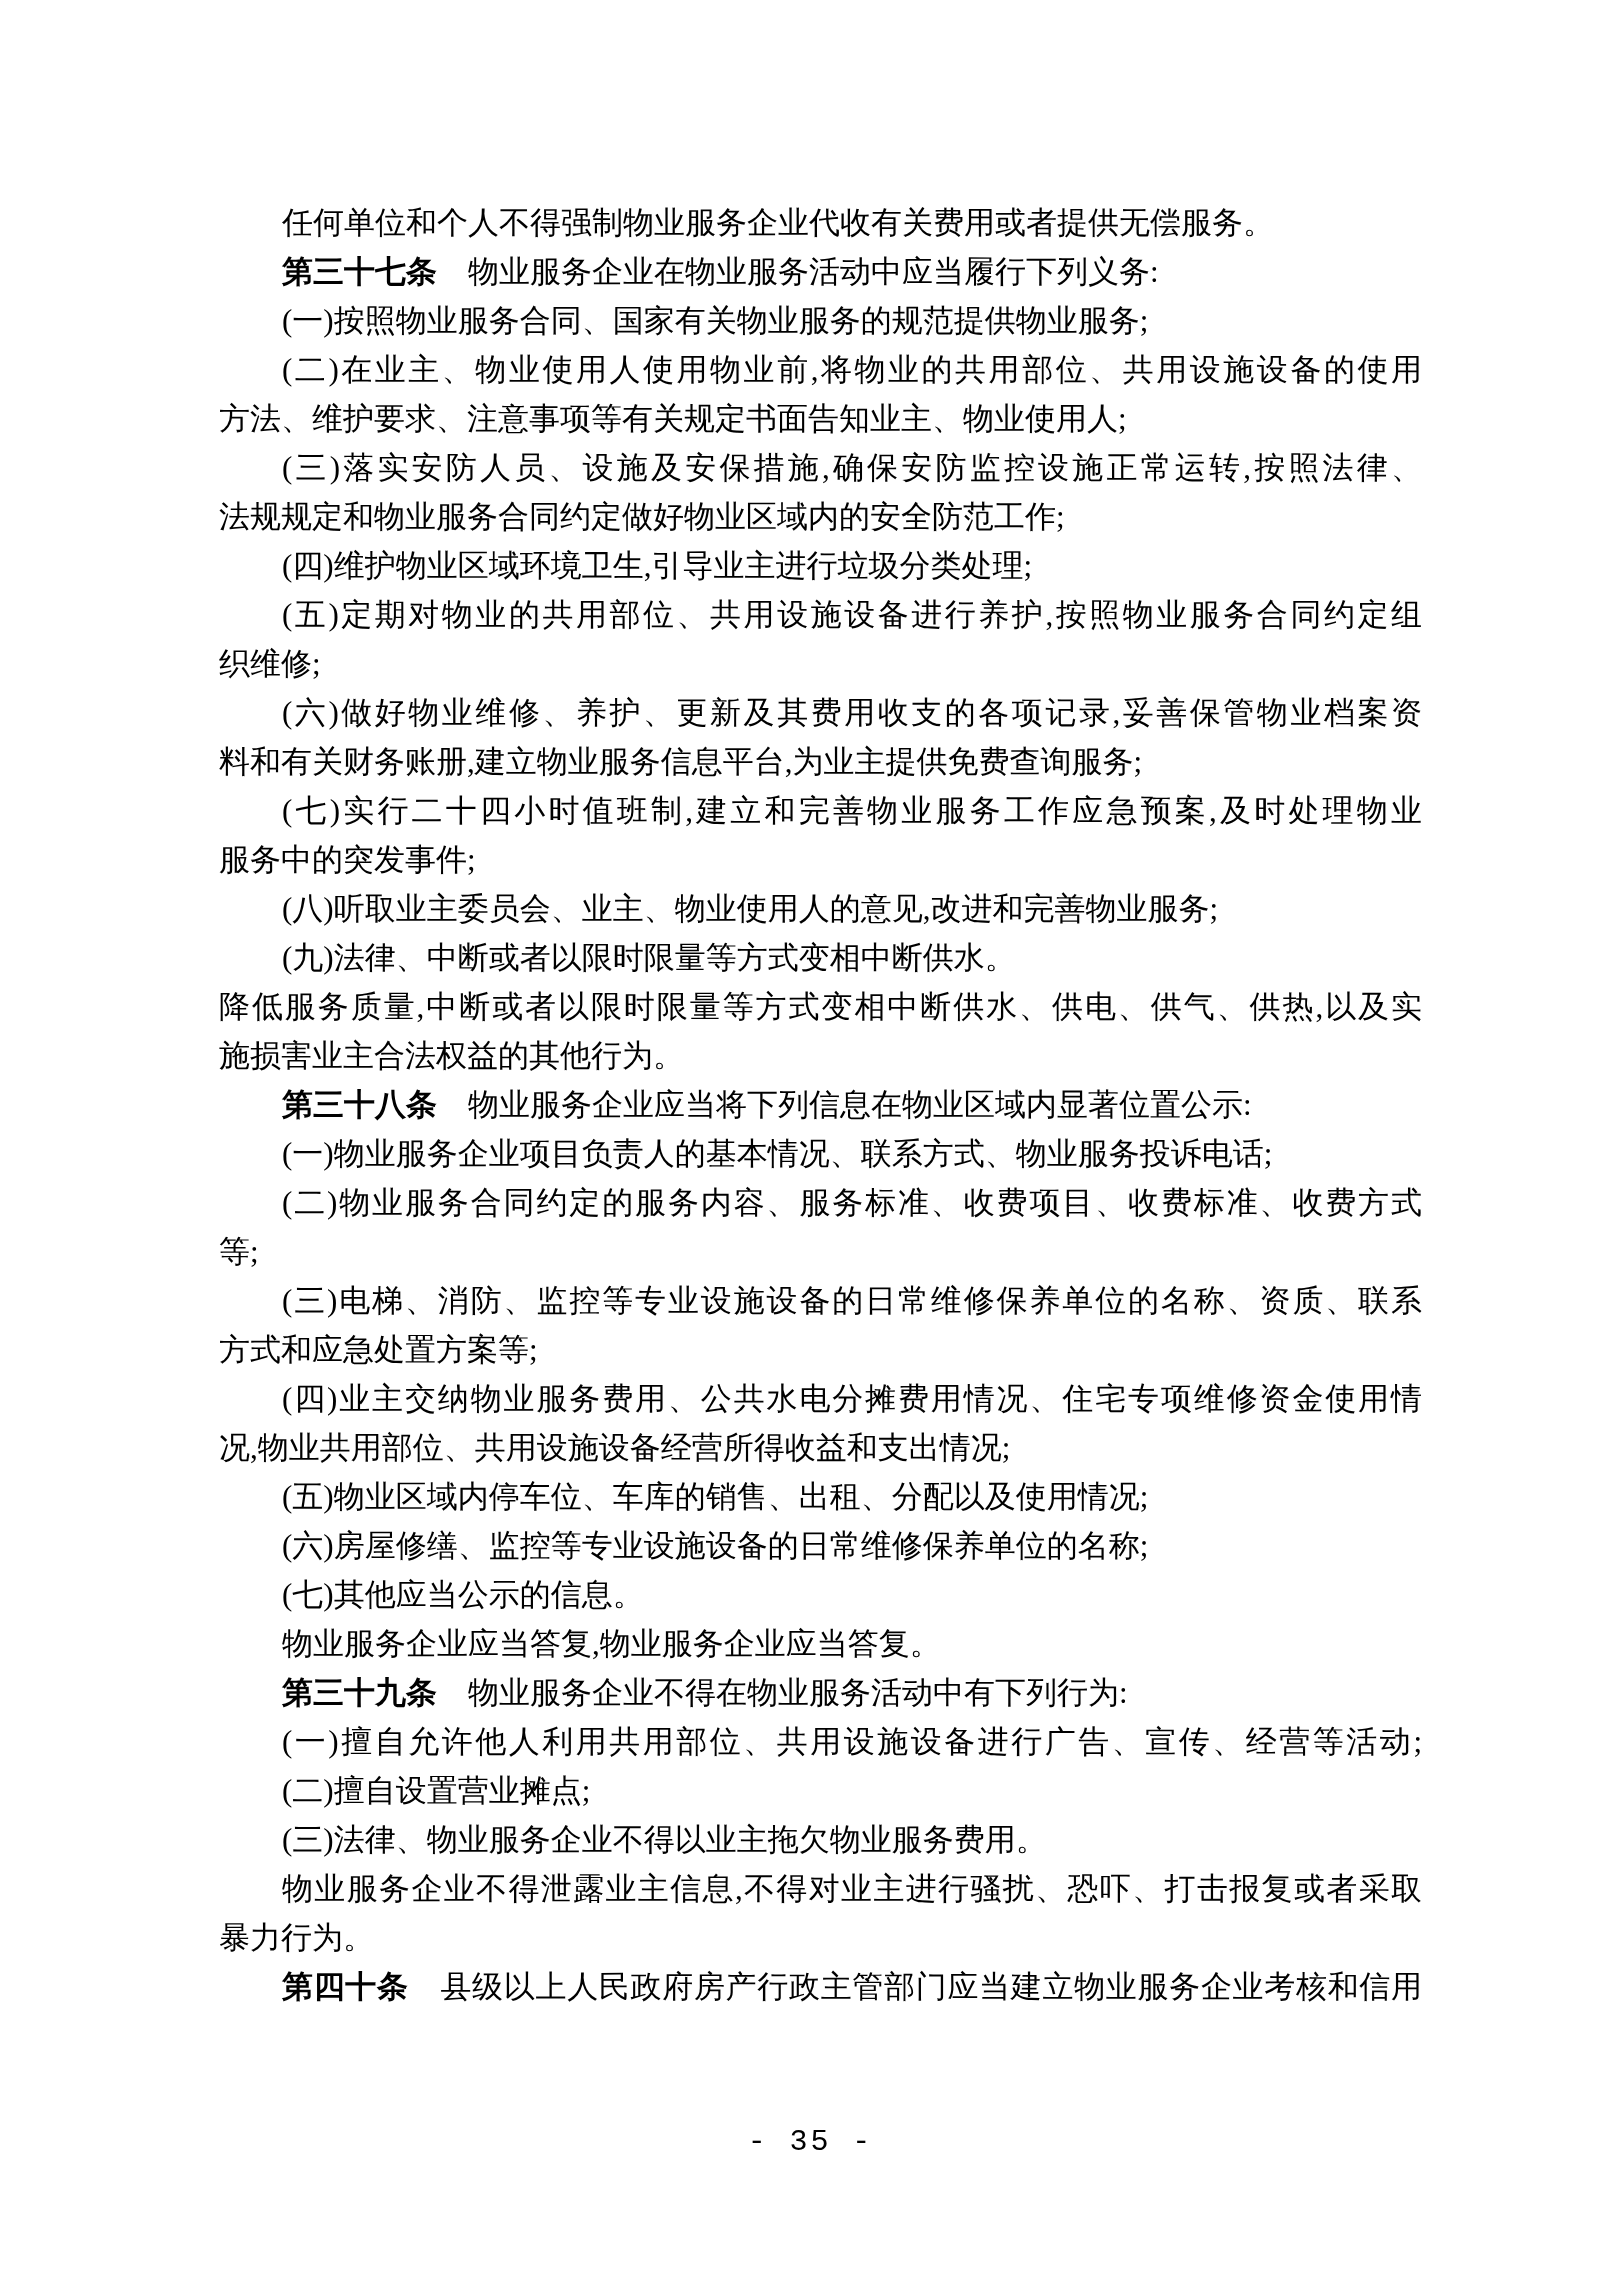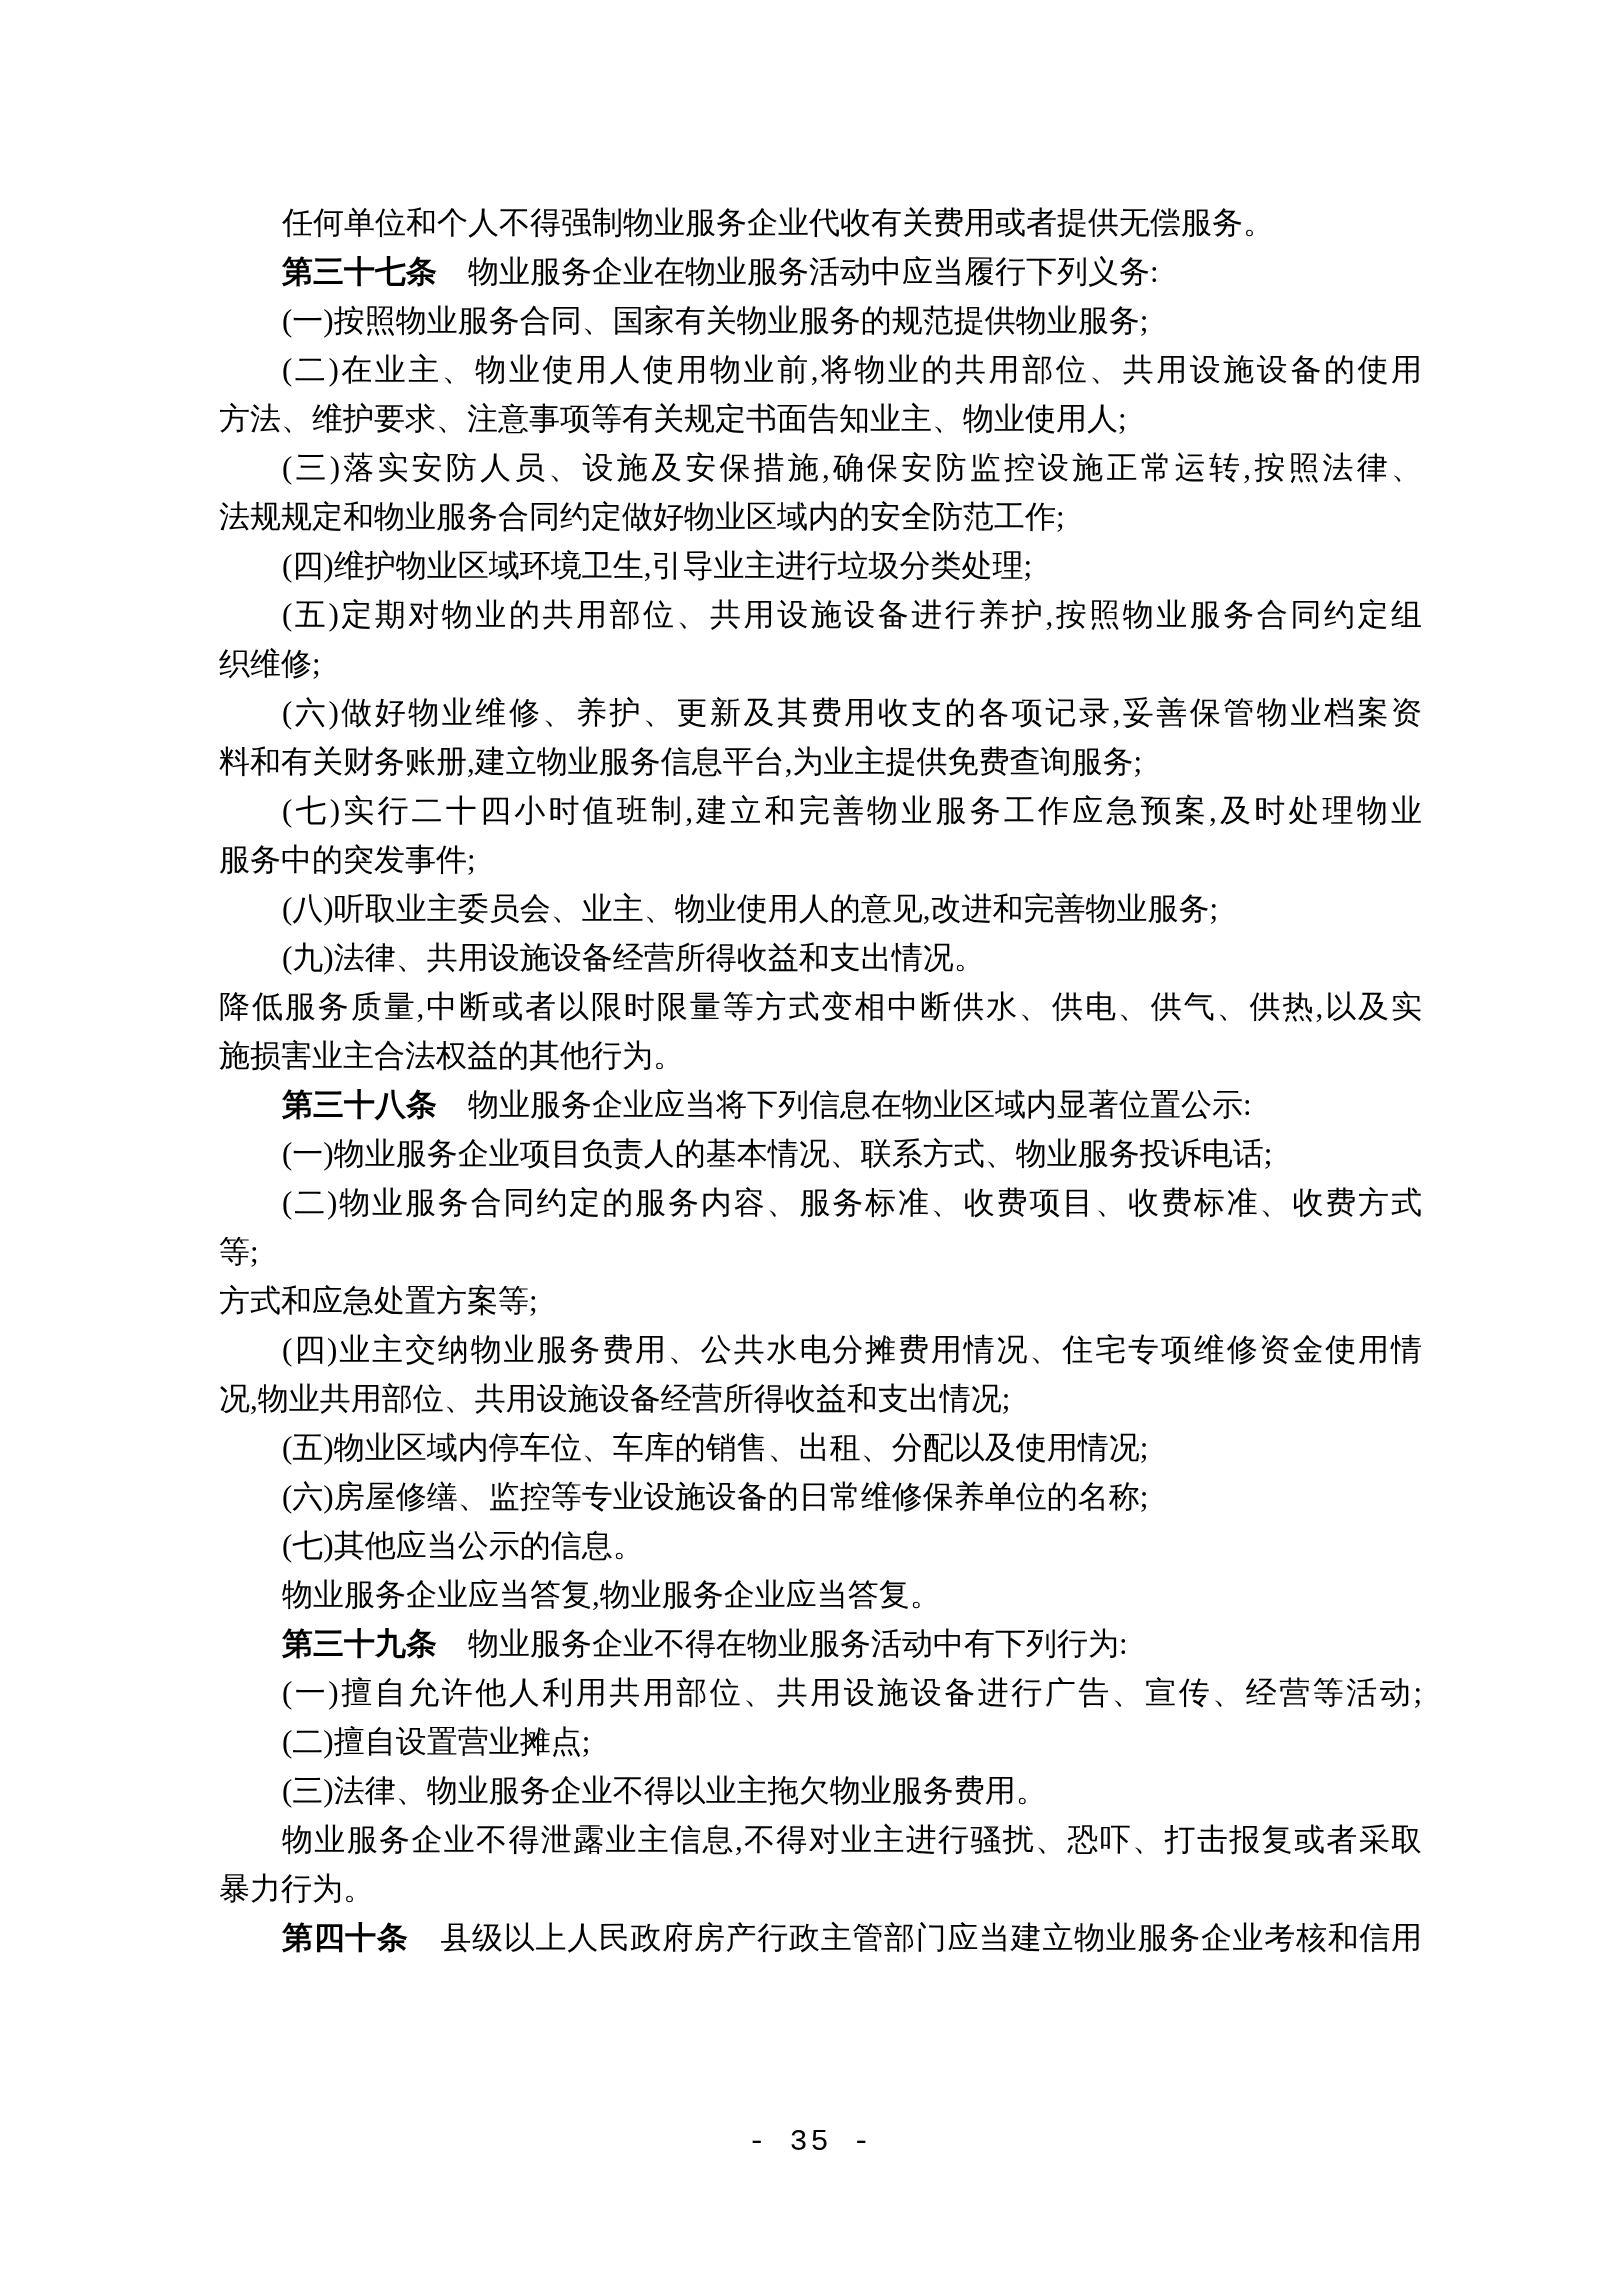--- a/index.html
+++ b/index.html
@@ -66,27 +66,28 @@
       <div class="line ind just"><span>(三)落实安防人员、设施及安保措施,确保安防监控设施正常运转,按照法律、</span></div>
       <div class="line"><span>法规规定和物业服务合同约定做好物业区域内的安全防范工作;</span></div>
       <div class="line ind"><span>(四)维护物业区域环境卫生,引导业主进行垃圾分类处理;</span></div>
       <div class="line ind just"><span>(五)定期对物业的共用部位、共用设施设备进行养护,按照物业服务合同约定组</span></div>
       <div class="line"><span>织维修;</span></div>
       <div class="line ind just"><span>(六)做好物业维修、养护、更新及其费用收支的各项记录,妥善保管物业档案资</span></div>
       <div class="line"><span>料和有关财务账册,建立物业服务信息平台,为业主提供免费查询服务;</span></div>
       <div class="line ind just"><span>(七)实行二十四小时值班制,建立和完善物业服务工作应急预案,及时处理物业</span></div>
       <div class="line"><span>服务中的突发事件;</span></div>
       <div class="line ind"><span>(八)听取业主委员会、业主、物业使用人的意见,改进和完善物业服务;</span></div>
-      <div class="line ind"><span>(九)法律、共用设施设备经营所得收益和支出情况。</span></div>
+      <div class="line ind"><span>(九)法律、中断或者以限时限量等方式变相中断供水。</span></div>
       <div class="line just"><span>降低服务质量,中断或者以限时限量等方式变相中断供水、供电、供气、供热,以及实</span></div>
       <div class="line"><span>施损害业主合法权益的其他行为。</span></div>
       <div class="line ind"><span class="article-no">第三十八条</span><span>　物业服务企业应当将下列信息在物业区域内显著位置公示:</span></div>
       <div class="line ind"><span>(一)物业服务企业项目负责人的基本情况、联系方式、物业服务投诉电话;</span></div>
       <div class="line ind just"><span>(二)物业服务合同约定的服务内容、服务标准、收费项目、收费标准、收费方式</span></div>
       <div class="line"><span>等;</span></div>
+      <div class="line ind just"><span>(三)电梯、消防、监控等专业设施设备的日常维修保养单位的名称、资质、联系</span></div>
       <div class="line"><span>方式和应急处置方案等;</span></div>
       <div class="line ind just"><span>(四)业主交纳物业服务费用、公共水电分摊费用情况、住宅专项维修资金使用情</span></div>
       <div class="line"><span>况,物业共用部位、共用设施设备经营所得收益和支出情况;</span></div>
       <div class="line ind"><span>(五)物业区域内停车位、车库的销售、出租、分配以及使用情况;</span></div>
       <div class="line ind"><span>(六)房屋修缮、监控等专业设施设备的日常维修保养单位的名称;</span></div>
       <div class="line ind"><span>(七)其他应当公示的信息。</span></div>
       <div class="line ind"><span>物业服务企业应当答复,物业服务企业应当答复。</span></div>
       <div class="line ind"><span class="article-no">第三十九条</span><span>　物业服务企业不得在物业服务活动中有下列行为:</span></div>
       <div class="line ind just"><span>(一)擅自允许他人利用共用部位、共用设施设备进行广告、宣传、经营等活动;</span></div>
       <div class="line ind"><span>(二)擅自设置营业摊点;</span></div>

